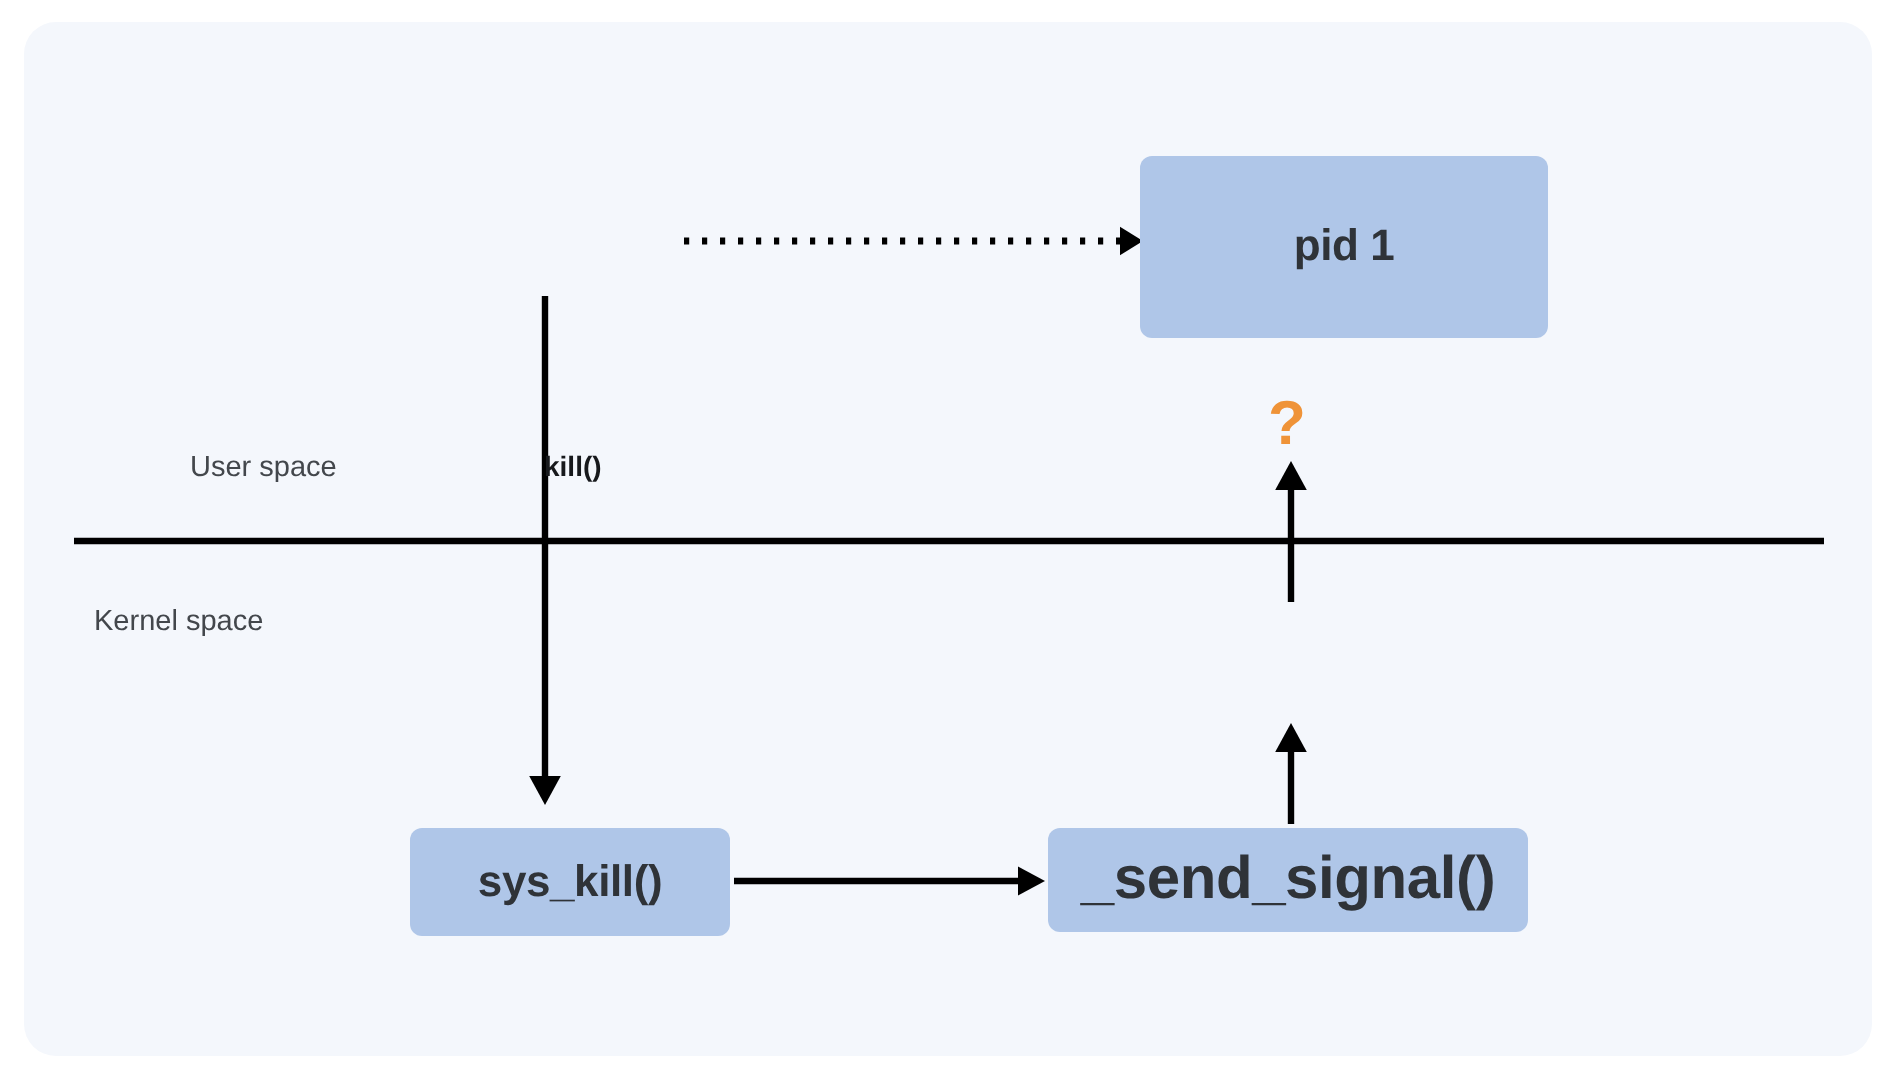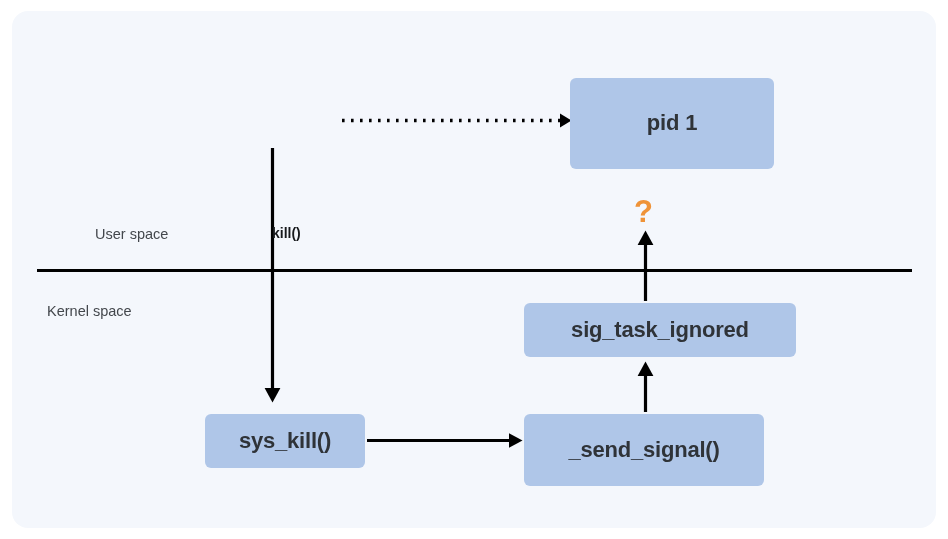--- a/index.html
+++ b/index.html
@@ -76,21 +76,21 @@
     width: 948px;
     height: 539px;
     pointer-events: none;
   }
 
   
   #node-kill1        { left: 205px; top: 92px;  width: 136px; height: 55px; font-size: 22px; }
   #node-pid1         { left: 570px; top: 78px;  width: 204px; height: 91px; font-size: 22px; }
   #node-sigtask      { left: 524px; top: 303px; width: 272px; height: 54px; font-size: 22px; }
   #node-syskill      { left: 205px; top: 414px; width: 160px; height: 54px; font-size: 22px; text-align: center; }
-  #node-sendsignal   { left: 524px; top: 414px; width: 240px; height: 72px; font-size: 22px; }
+  #node-sendsignal   { left: 524px; top: 414px; width: 240px; height: 52px; font-size: 30px; }
 
   
   #label-user-space   { left: 47px;  top: 226px; margin-left: 48px; }
   #label-kernel-space { left: 47px;  top: 303px; }
   #label-killfn       { left: 272px; top: 225px; }
   #label-question     { left: 634px; top: 196px; }
 </style>
 </head>
 <body>
 
@@ -130,23 +130,20 @@
      pid 1 --&gt;
     <line x1="645.5" y1="301" x2="645.5" y2="243" stroke="#000000" stroke-width="3.2"></line>
     <path d="M 637.6 245 L 645.5 230.5 L 653.4 245 z" fill="#000000"></path>
   </svg>
 
 
   <div class="node" id="node-pid1">
     <span class="node-line">pid 1</span>
   </div>
 
-  <div class="node" id="node-sigtask">
-    <span class="node-line">sig_task_ignored</span>
-  </div>
 
   <div class="node" id="node-syskill">
     <span class="node-line">sys_kill()</span>
   </div>
 
   <div class="node" id="node-sendsignal">
     <span class="node-line">_send_signal()</span>
   </div>
 
   <div class="axis-label" id="label-user-space">User space</div>

